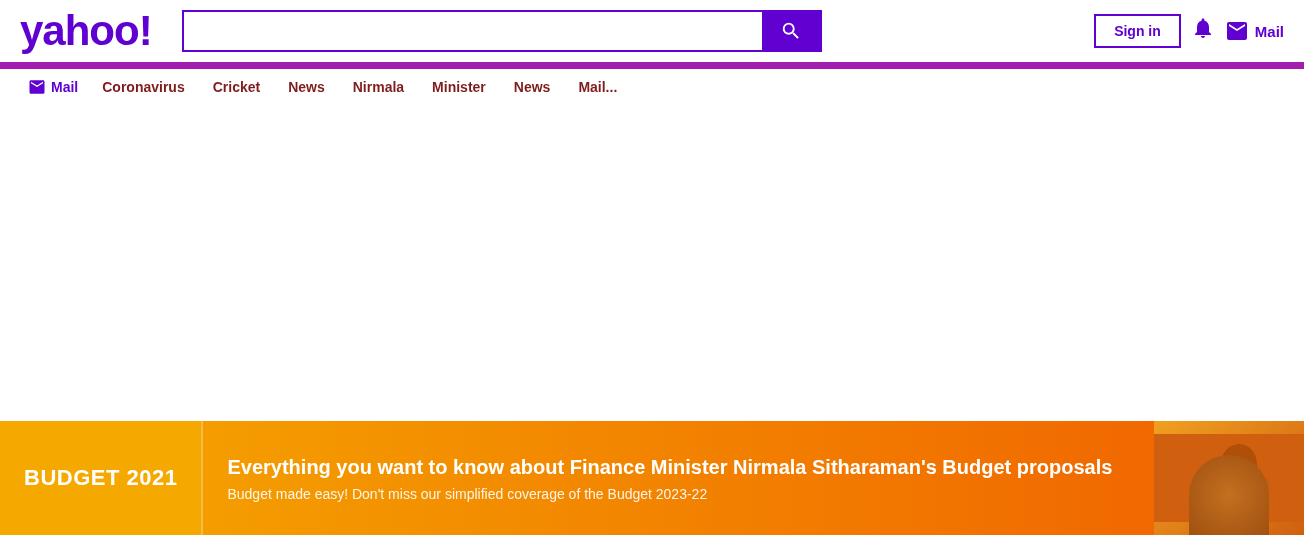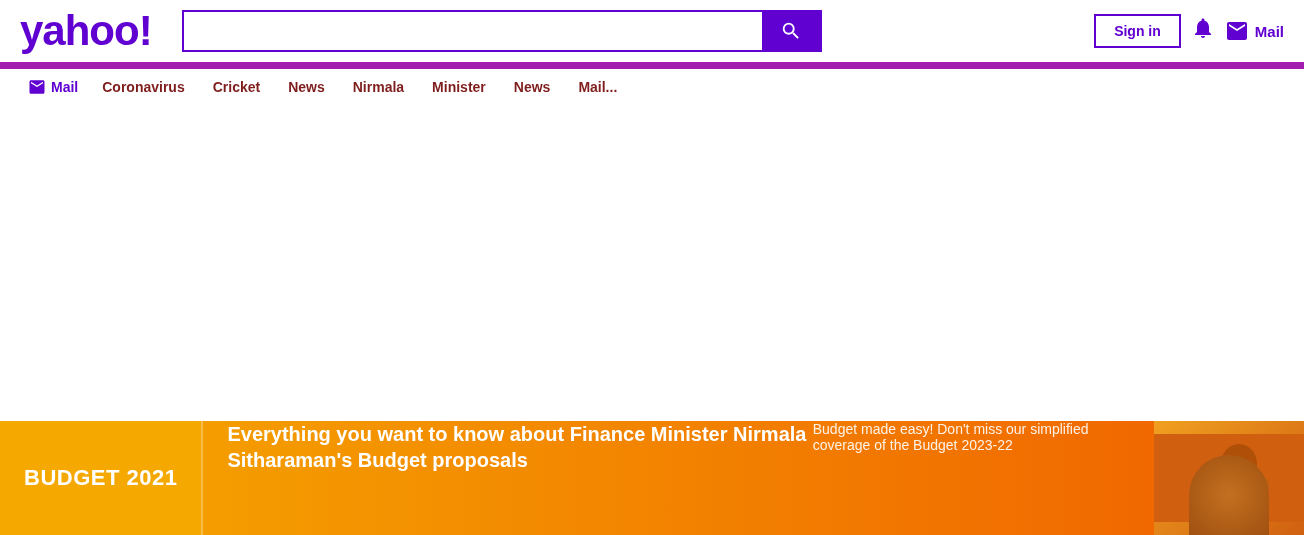--- a/index.html
+++ b/index.html
@@ -179,21 +179,21 @@
 
     .banner-divider {
       width: 2px;
       background: rgba(255,255,255,0.3);
       flex-shrink: 0;
     }
 
     .banner-text {
       flex: 1;
       display: flex;
-      flex-direction: row;
+      flex-direction: column;
       justify-content: center;
       padding: 0 24px;
     }
 
     .banner-title {
       color: white;
       font-size: 20px;
       font-weight: 700;
       margin-bottom: 6px;
       line-height: 1.3;

